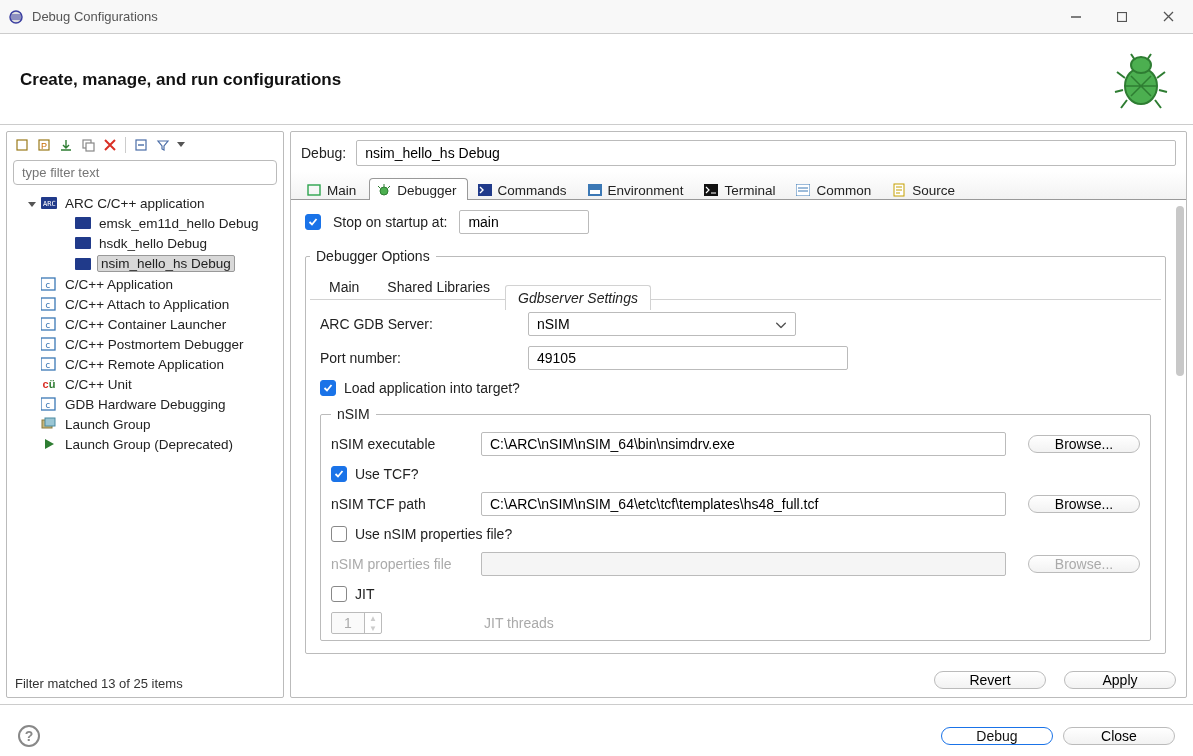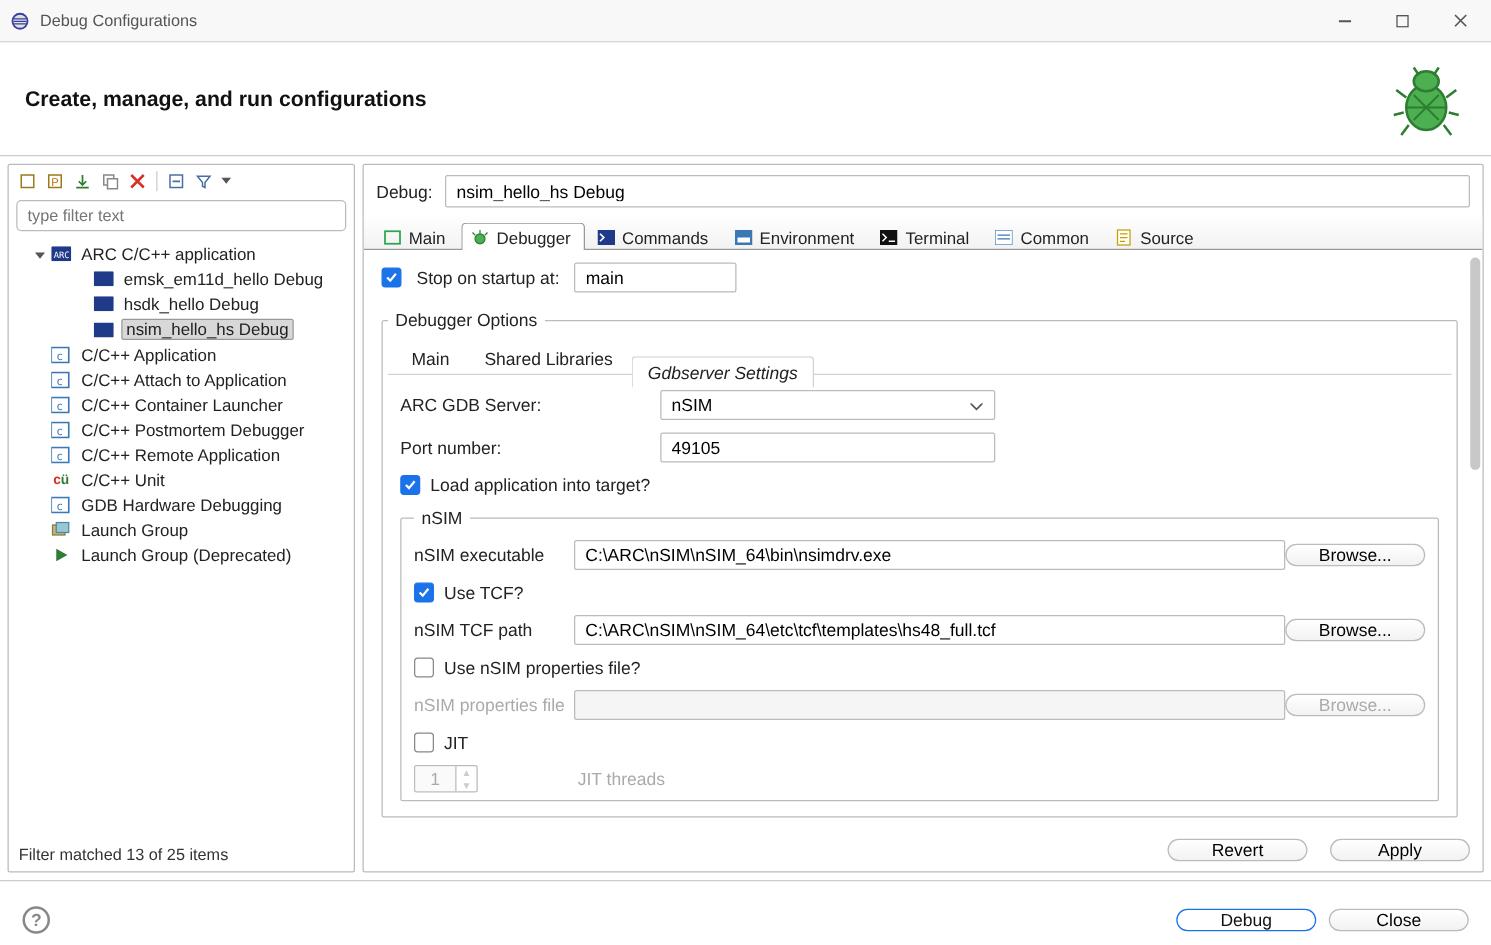--- a/index.html
+++ b/index.html
@@ -247,21 +247,21 @@
   .select-wrap .txtinput { width:100%; padding-right:28px; }
   .select-wrap .caret { position:absolute; right:10px; top:50%; transform:translateY(-50%); color:#555; pointer-events:none;}
 
   fieldset.nsim {
     border:1px solid #bbb;
     border-radius:2px;
     padding: 10px 10px 6px 10px;
     margin: 0;
   }
   fieldset.nsim > legend { padding: 0 6px; font-size: 14px; }
-  .nsim-row { display:flex; align-items:center; gap:0; margin-bottom:10px; }
+  .nsim-row { display:flex; align-items:center; gap:22px; margin-bottom:10px; }
   .nsim-row .lbl { width:128px; font-size:14px; }
   .nsim-row .lbl.disabled { color:#aaa; }
   .nsim-row .pathinput { flex:1; }
   .btn {
     padding: 0 20px;
     background: linear-gradient(#fff,#f2f2f2);
     border:1px solid #bbb;
     border-radius:12px;
     cursor:pointer;
     font-size:14px;
@@ -627,21 +627,21 @@
               <span class="caret">
                 <svg width="10" height="6">
                     <path d="M0 0l5 5 5-5" stroke="#555" fill="none" stroke-width="1.4"></path>
                   </svg>
               </span>
             </div>
           </div>
 
           <div class="form-row">
             <span class="lbl">Port number:</span>
-            <input class="txtinput" style="width: 268px;" type="text" value="49105">
+            <input class="txtinput" style="width: 320px;" type="text" value="49105">
           </div>
 
           <div class="form-row" style="gap:8px;">
             <span class="checkbox">
               <svg width="10" height="10">
                   <path d="M1.5 5l2.5 2.5L8.5 2" stroke="#fff" stroke-width="1.8" fill="none"></path>
                 </svg>
             </span>
             <span style="font-size:14px;">Load application into target?</span>
           </div>

